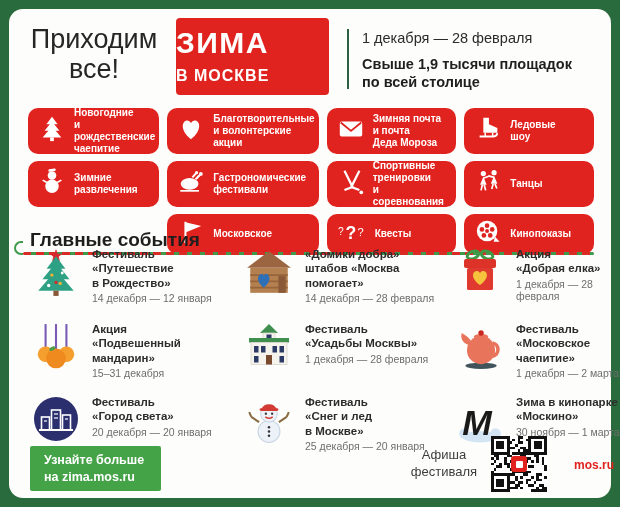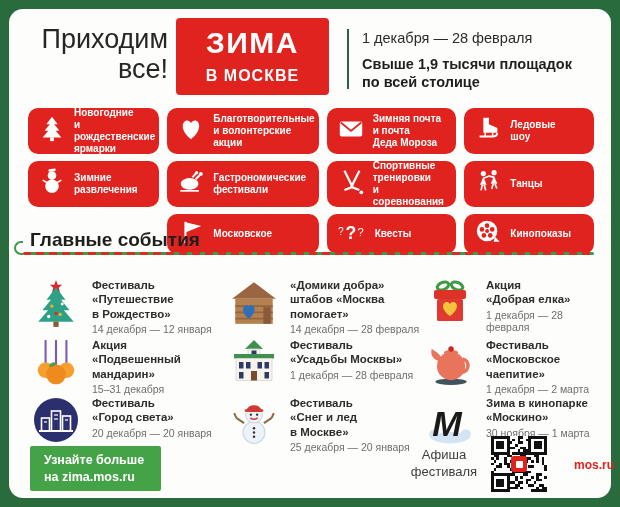--- a/index.html
+++ b/index.html
@@ -9,26 +9,26 @@
     background:#2a6b3d;
     font-family:"Liberation Sans","DejaVu Sans",sans-serif;
   }
   .card {
     position:absolute; left:9px; top:9px; right:9px; bottom:9px;
     background:#fdfdfb; border-radius:14px;
   }
   
   .tagline {
     position:absolute; left:20px; top:24px; width:148px;
-    text-align:right; font-size:27px; line-height:1.12; color:#262626;
+    text-align:center; font-size:27px; line-height:1.12; color:#262626;
   }
   .logo-box {
     position:absolute; left:176px; top:18px; width:153px; height:77px;
     background:#e0231e; border-radius:4px; color:#fff;
-    display:flex; flex-direction:column; align-items:center; justify-content:center;
+    display:flex; flex-direction:column; justify-content:center;
   }
   .logo-line1 { font-size:30px; font-weight:bold; letter-spacing:1.5px; line-height:1; }
   .logo-line2 { font-size:16px; font-weight:bold; letter-spacing:1px; margin-top:9px; }
   .hdr-divider { position:absolute; left:347px; top:29px; width:2px; height:60px; background:#2d5f42; }
   .hdr-dates { position:absolute; left:362px; top:30px; font-size:14.5px; color:#2b2b2b; }
   .hdr-venues { position:absolute; left:362px; top:55px; font-size:14.5px; font-weight:bold; color:#1f1f1f; line-height:1.25; white-space:pre-line; }
   
   .cats {
     position:absolute; left:28px; top:108px; width:566px;
     display:grid; grid-template-columns:repeat(4,1fr); grid-template-rows:46px 46px 40px;
@@ -48,22 +48,22 @@
   .garland-curl {
     position:absolute; left:14px; top:241px; width:9px; height:14px;
     border:2.5px solid #3f9a4e; border-right:none; border-radius:8px 0 0 8px;
   }
   .garland-line {
     position:absolute; left:23px; top:252px; width:571px; height:2.6px; border-radius:2px;
     background:repeating-linear-gradient(90deg,#d92b23 0 8px,#3f9a4e 8px 13px);
   }
   
   .events {
-    position:absolute; left:30px; top:278px; width:570px;
-    display:grid; grid-template-columns:198px 196px 176px; grid-template-rows:60px 58px 70px;
+    position:absolute; left:30px; top:247px; width:570px;
+    display:grid; grid-template-columns:198px 196px 176px; grid-template-rows:60px 58px 70px;gap:15px;
   }
   .event { display:flex; gap:10px; align-items:flex-start; }
   .eicon { width:52px; height:52px; flex:none; display:flex; align-items:flex-start; justify-content:center; }
   .etitle { font-size:11.5px; font-weight:bold; color:#2d2d2d; line-height:1.25; white-space:pre-line; }
   .edate { font-size:10.5px; color:#6e6e6e; margin-top:2px; }
   
   .more-btn {
     position:absolute; left:30px; top:446px; width:131px; height:45px;
     background:#44a247; border:none; border-radius:2px; cursor:pointer;
     color:#fff; font-weight:bold; font-size:12.5px; line-height:1.3;
@@ -105,21 +105,21 @@
 
   <div class="tile">
     <span><svg width="28" height="28" viewBox="0 0 30 30">
           <polygon points="15,2 21,10 9,10" fill="#fff"></polygon>
           <polygon points="15,7 23,17 7,17" fill="#fff"></polygon>
           <polygon points="15,12 25,24 5,24" fill="#fff"></polygon>
           <rect x="13" y="24" width="4" height="4" fill="#fff"></rect>
         </svg></span>
     <span class="tile-label">Новогодние
 и рождественские
-ярмарки</span>
+чаепитие</span>
   </div>
 
   <div class="tile">
     <span><svg width="28" height="28" viewBox="0 0 30 30">
           <path d="M15 26 C3 17 5 6 11 6 C13.6 6 15 8.8 15 8.8 C15 8.8 16.4 6 19 6 C25 6 27 17 15 26 Z" fill="#fff"></path>
         </svg></span>
     <span class="tile-label">Благотворительные
 и волонтерские
 акции</span>
   </div>

